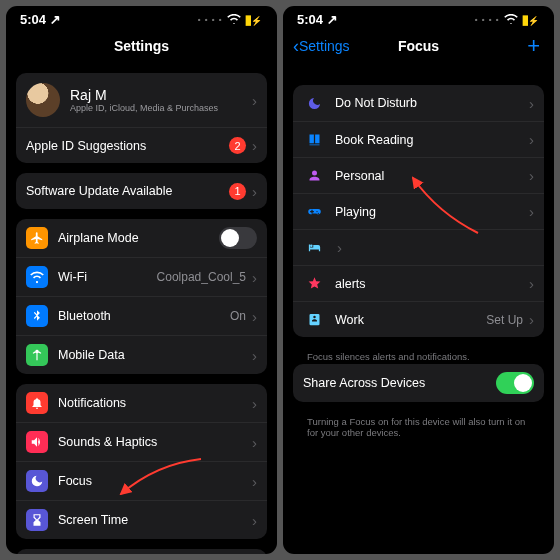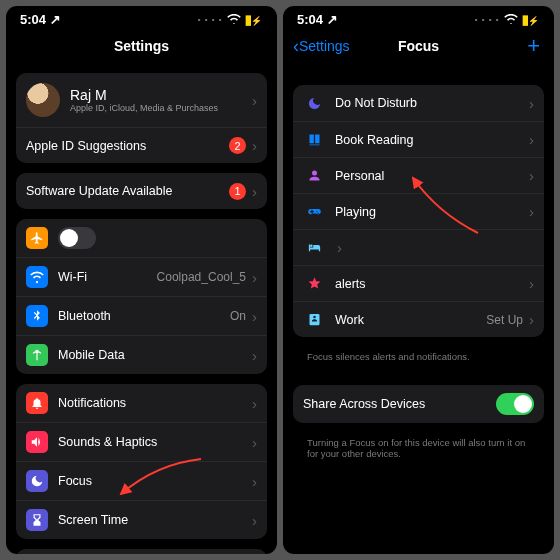--- a/index.html
+++ b/index.html
@@ -136,20 +136,21 @@
       </div>
     </div>
 
     <div class="group">
       <div class="row">
         <span class="icon orange">
             <svg viewBox="0 0 24 24" fill="#fff">
               <path d="M21 16v-2l-8-5V3.5a1.5 1.5 0 00-3 0V9l-8 5v2l8-2.5V19l-2 1.5V22l3.5-1 3.5 1v-1.5L13 19v-5.5z"></path>
             </svg>
           </span>
+        <span class="label">Airplane Mode</span>
         <span class="toggle">
             <span class="knob"></span>
           </span>
       </div>
       <div class="row">
         <span class="icon blue">
             <svg viewBox="0 0 16 12" fill="#fff">
               <path d="M8 10.5a1.3 1.3 0 100 2.6 1.3 1.3 0 000-2.6zm-3.3-2.9a4.7 4.7 0 016.6 0l1.3-1.3a6.5 6.5 0 00-9.2 0zM1.5 4.4a9.2 9.2 0 0113 0l1.3-1.3a11 11 0 00-15.6 0z"></path>
             </svg>
           </span>
@@ -328,21 +329,21 @@
               <marker id="ah2" markerWidth="6" markerHeight="6" refX="5" refY="3" orient="auto">
                 <path d="M0,0 L6,3 L0,6 z" fill="#ff3b30"></path>
               </marker>
             </defs>
             <path d="M70,60 Q30,40 5,5" stroke="#ff3b30" stroke-width="2" fill="none" marker-end="url(#ah2)"></path>
           </svg>
       </div>
     </div>
     <div class="footer-note">Focus silences alerts and notifications.</div>
 
-    <div class="group" style="margin-top:23px;">
+    <div class="group" style="margin-top:2px;">
       <div class="row">
         <span class="label">Share Across Devices</span>
         <span class="toggle on">
             <span class="knob"></span>
           </span>
       </div>
     </div>
     <div class="footer-note">Turning a Focus on for this device will also turn it on for your other devices.</div>
   </div>
 </div>

